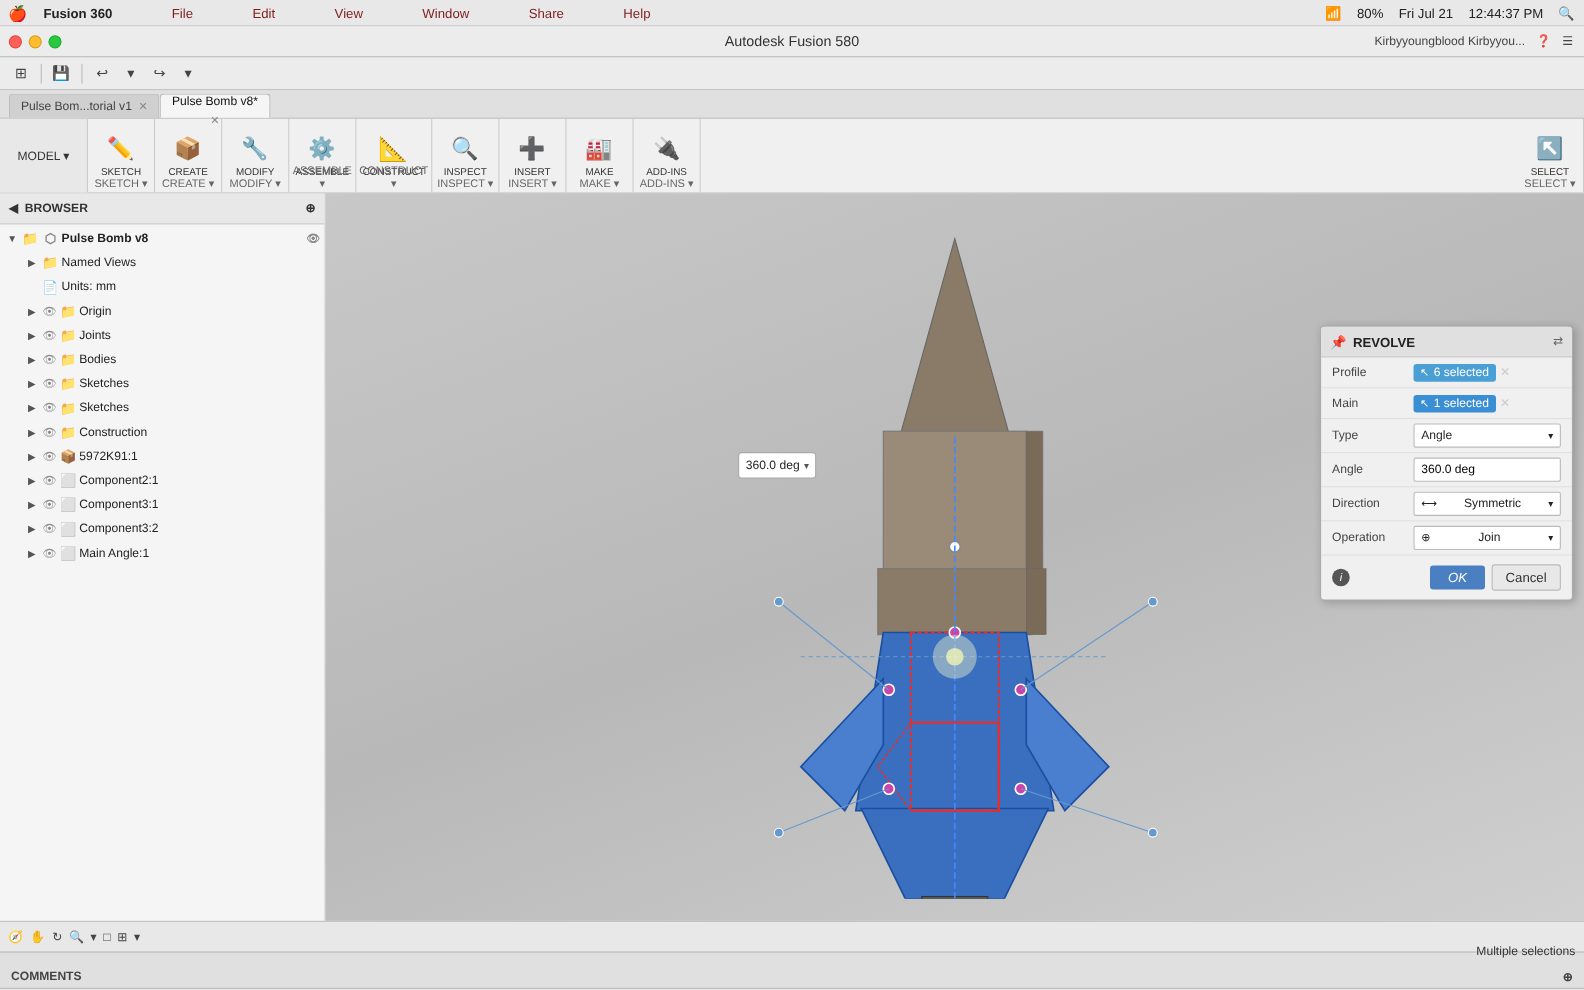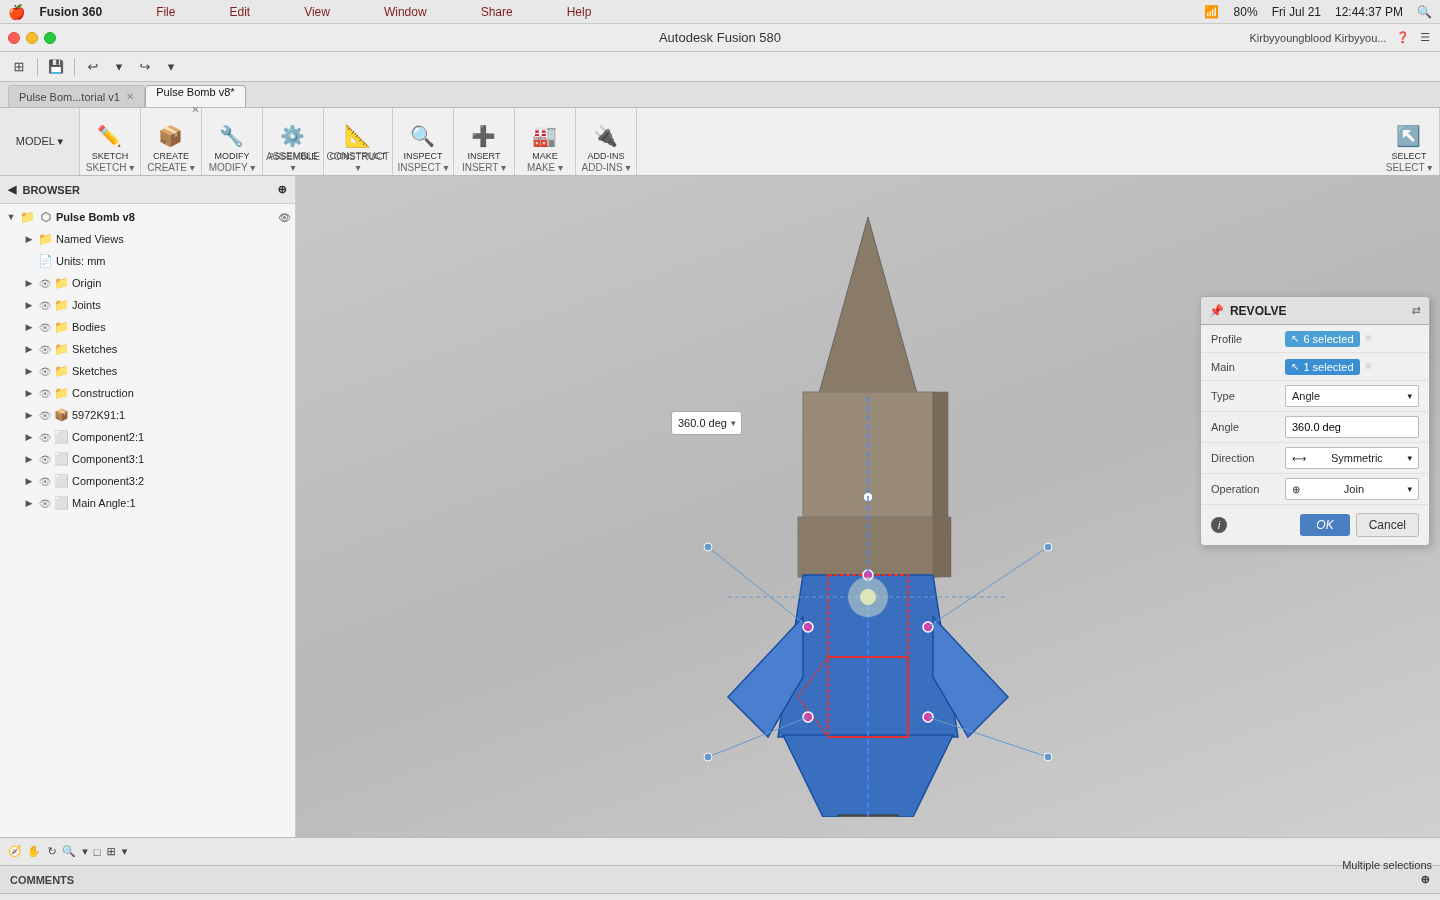--- a/index.html
+++ b/index.html
@@ -380,22 +380,22 @@
       color: #333;
       margin-top: 27px;
     }
 
     
     .comments-bar {
       height: 28px;
       background: #e0e0e0;
       border-top: 1px solid #bbb;
       display: flex;
-      align-items: center;
-      padding: 4px 10px;
+      align-items: flex-start;
+      padding: 16px 10px;
       font-size: 11px;
       color: #444;
       font-weight: 600;
       gap: 8px;
     }
 
     
     .bottom-toolbar {
       height: 35px;
       background: #e8e8e8;

